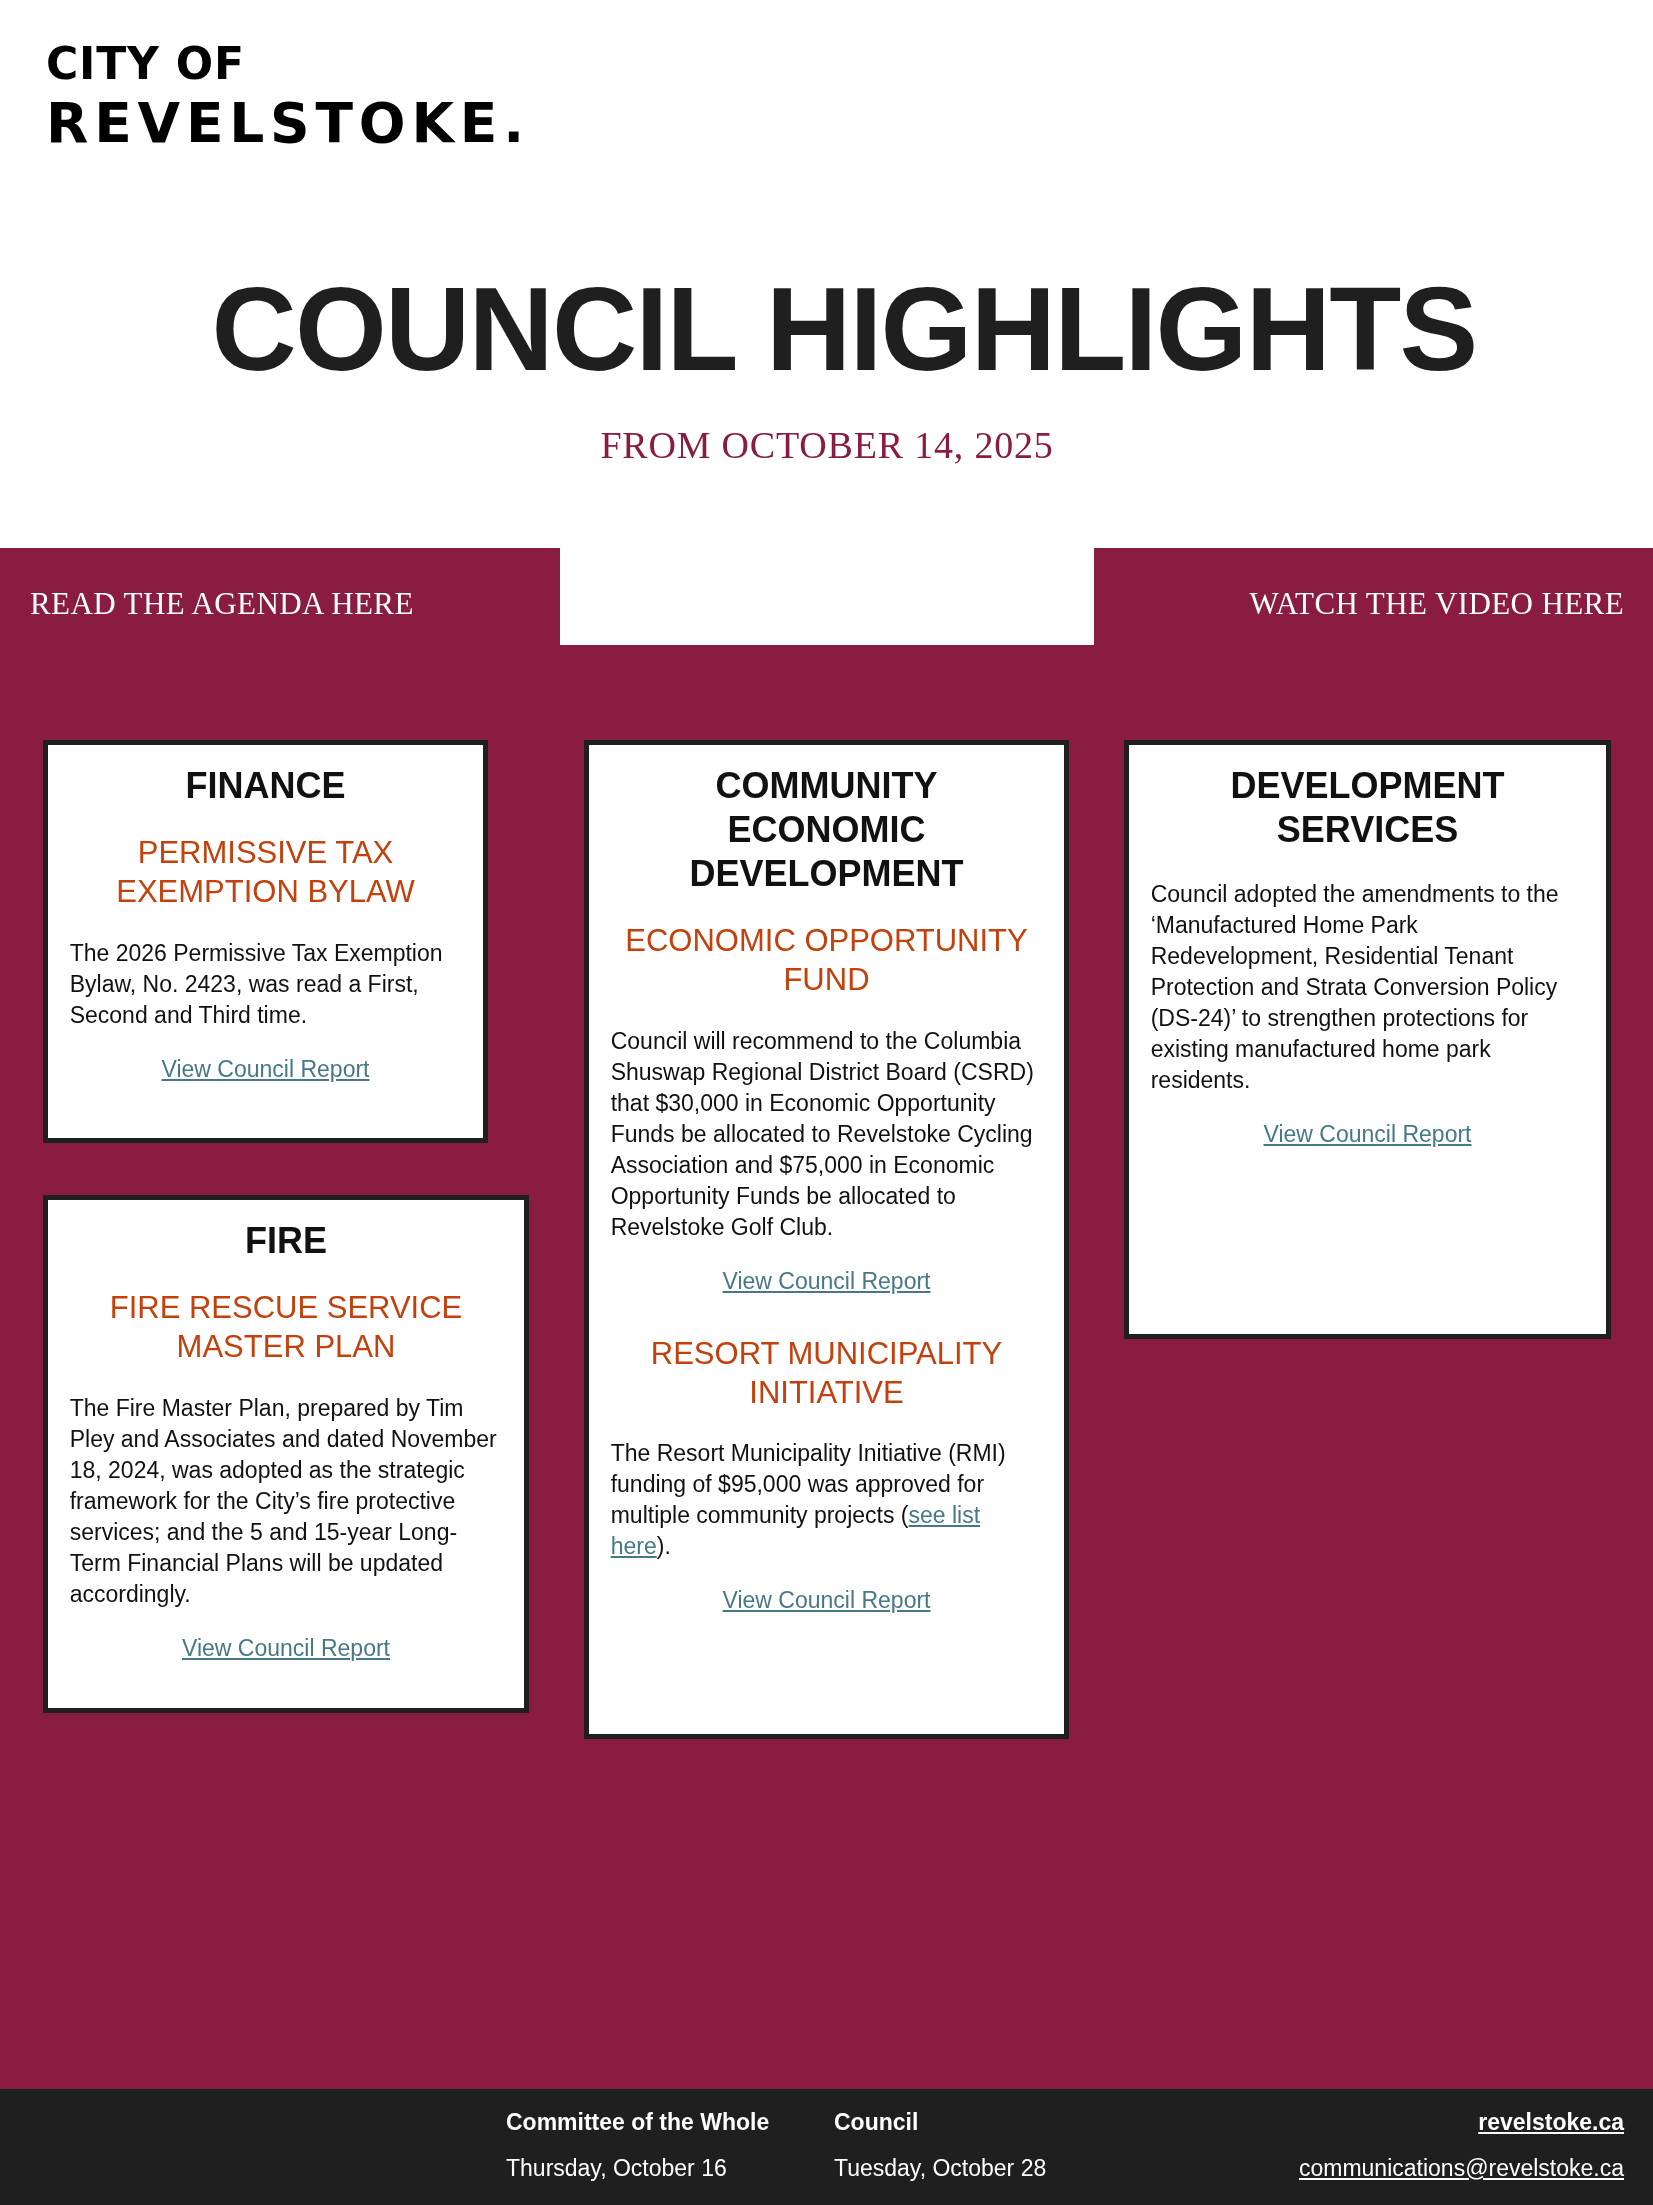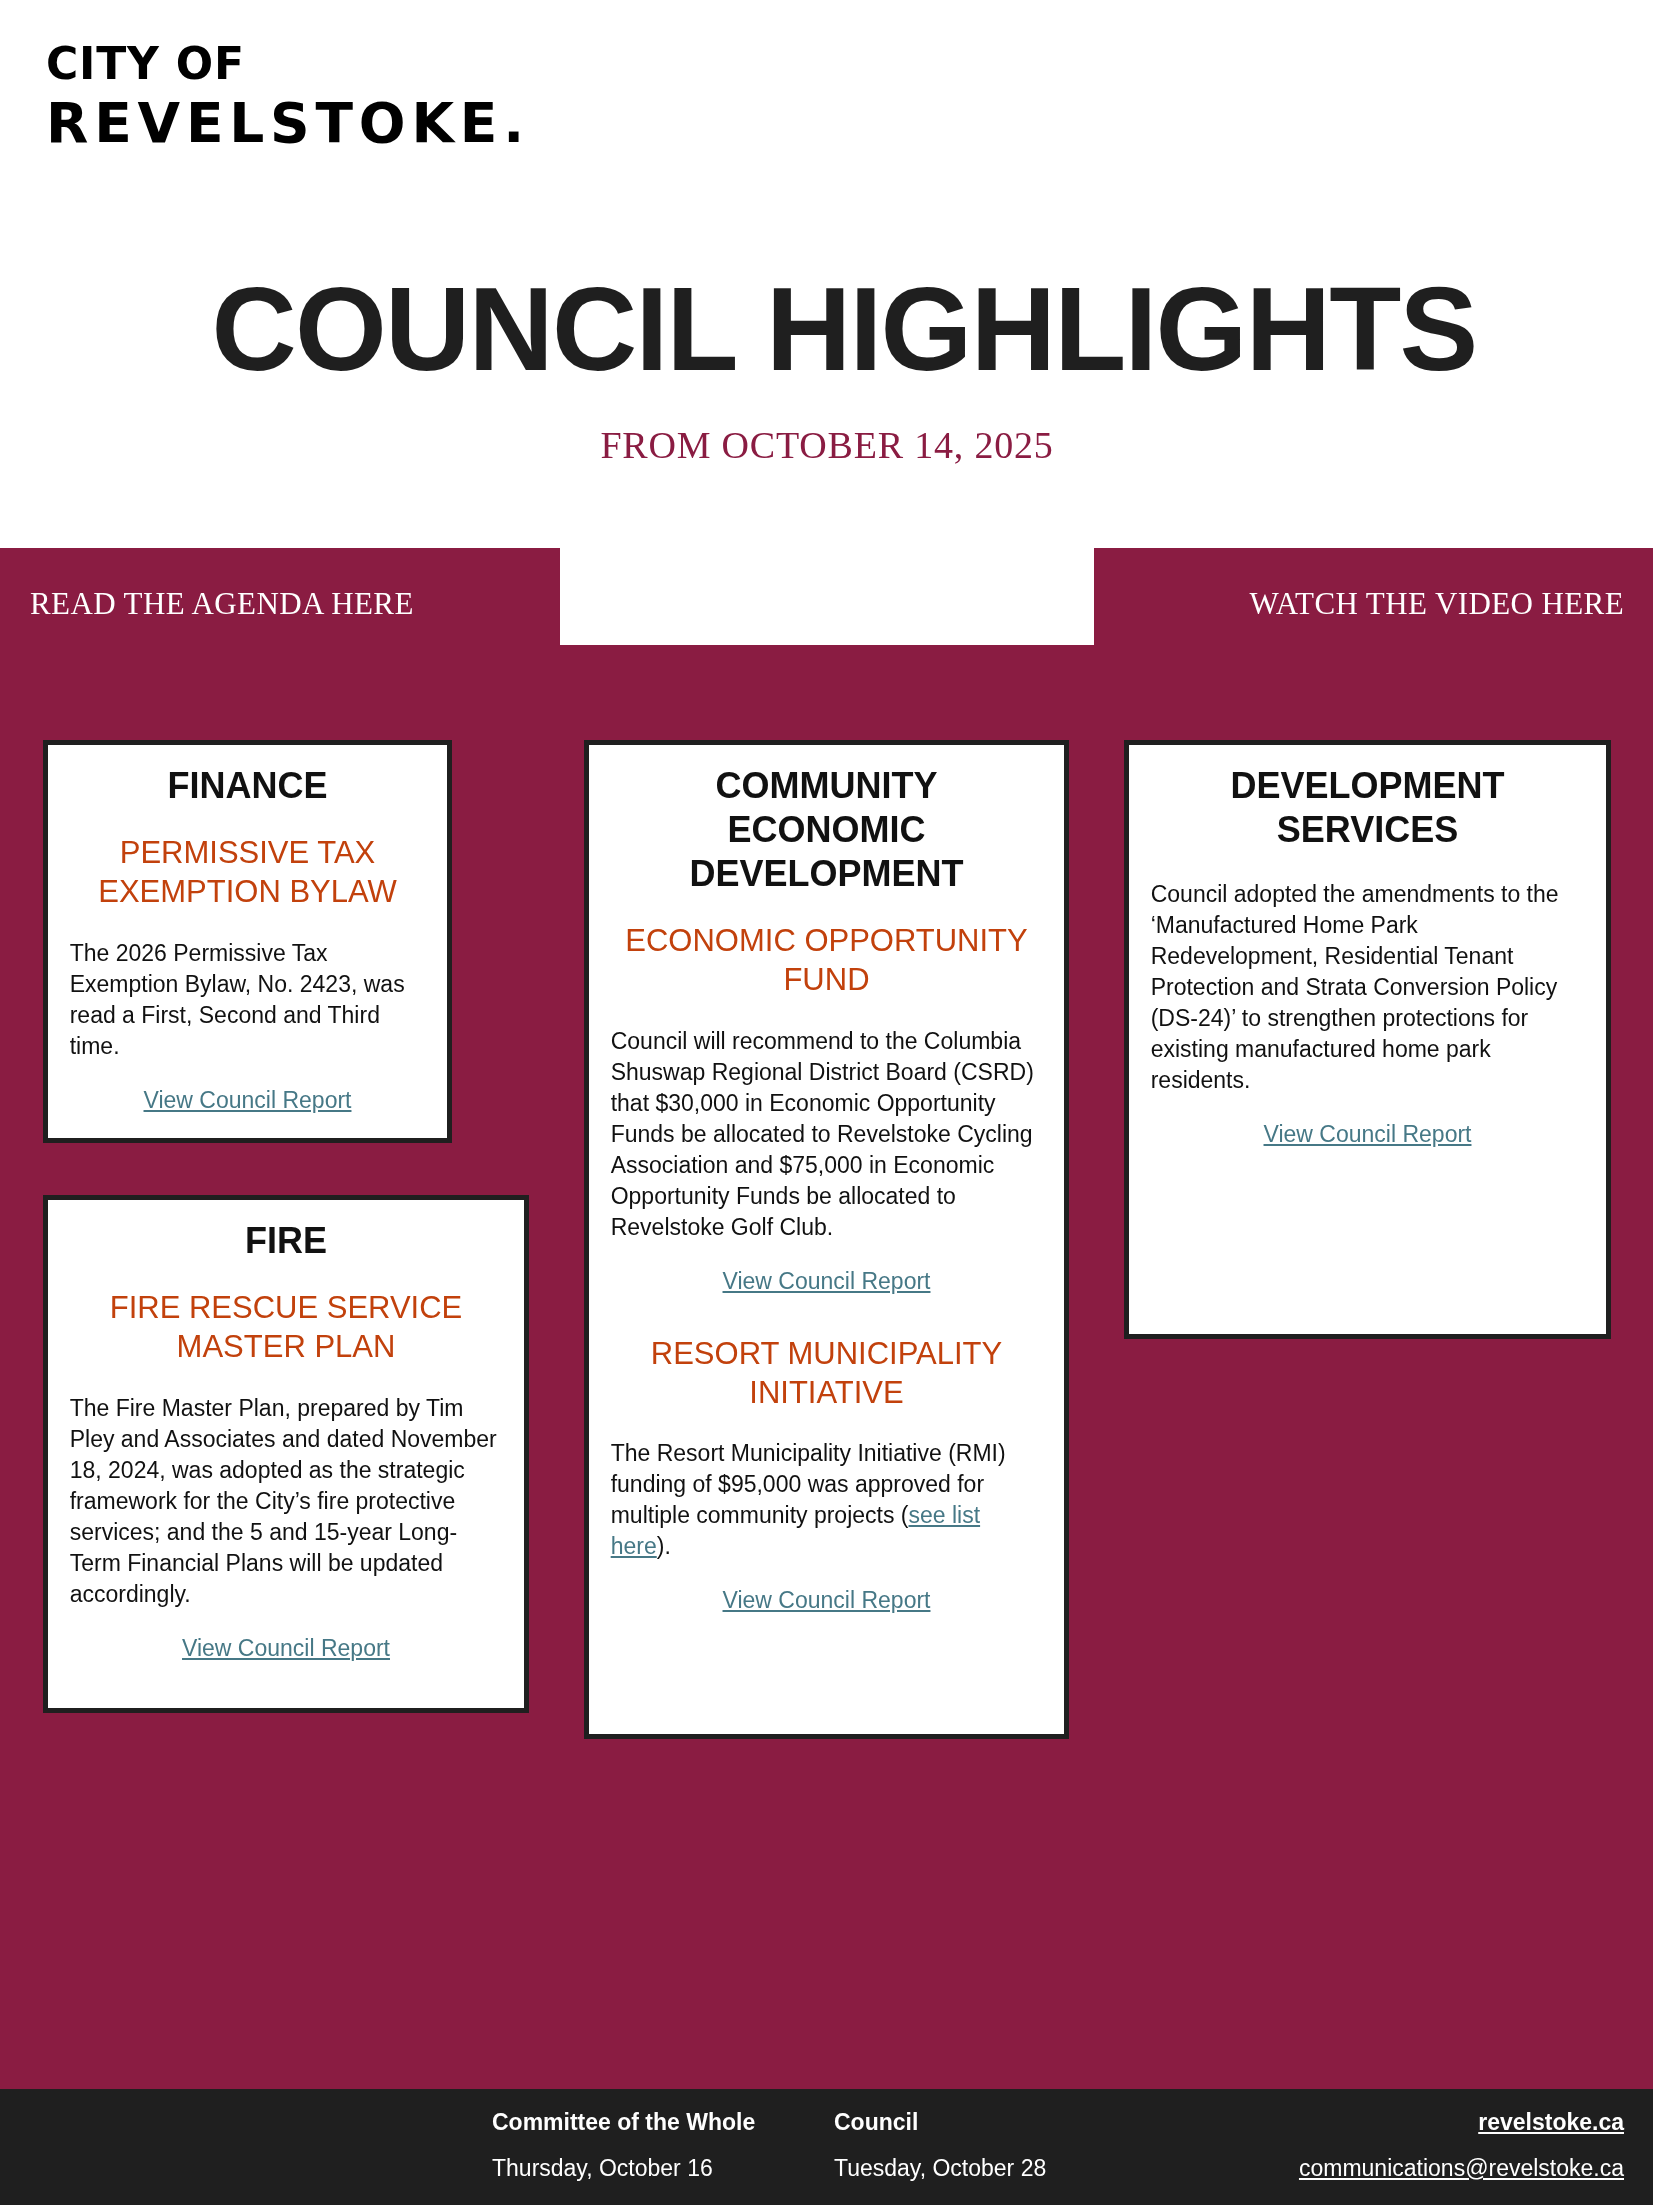--- a/index.html
+++ b/index.html
@@ -19,33 +19,33 @@
   .band-link.left { left: 30px; }
   .band-link.right { right: 30px; }
 
   .card { position: absolute; background: #ffffff; border: 5.8px solid #1f1f1f; text-align: center; padding: 0 20px; }
   .card .dept { font-weight: bold; font-size: 36px; line-height: 44px; color: #111; margin-top: 19px; }
   .card .sub { font-weight: normal; font-size: 31px; line-height: 39px; color: #c2410c; margin-top: 25px; }
   .card .body { font-size: 23px; line-height: 31px; color: #111; text-align: left; margin-top: 26.5px; padding: 0 1.7px; }
   .card .report { display: inline-block; font-size: 23px; line-height: 30px; color: #467886; text-decoration: underline; margin-top: 23px; }
   .card a.inline { color: #467886; text-decoration: underline; }
 
-  #card-finance { left: 43px; top: 740px; width: 409px; height: 403px; }
+  #card-finance { left: 43px; top: 740px; width: 445px; height: 403px; }
   #card-fire { left: 43px; top: 1195px; width: 486px; height: 518px; }
   #card-ced { left: 584px; top: 740px; width: 485px; height: 999px; }
   #card-dev { left: 1124px; top: 740px; width: 487px; height: 599px; }
 
   #card-ced .sub2 { margin-top: 38px; }
 
   .footer { position: absolute; left: 0; top: 2089px; width: 1654px; height: 116px; background: #1f1f1f; color: #ffffff; }
   .footer .label { position: absolute; left: 31px; top: 28px; font-family: "Liberation Serif", serif; font-size: 33px; line-height: 46px; letter-spacing: 0.8px; }
   .footer .meet { position: absolute; top: 18px; }
   .footer .meet .name { font-weight: bold; font-size: 23px; line-height: 30px; }
   .footer .meet .date { font-size: 23px; line-height: 30px; margin-top: 15.7px; }
-  .footer .m1 { left: 492px; }
+  .footer .m1 { left: 506px; }
   .footer .m2 { left: 834px; }
   .footer .contact { position: absolute; right: 30px; top: 18px; text-align: right; }
   .footer .contact a { display: block; color: #ffffff; text-decoration: underline; font-size: 23px; line-height: 30px; }
   .footer .contact a.web { font-weight: bold; }
   .footer .contact a.email { margin-top: 15.7px; }
 </style>
 </head>
 <body>
 
 <div class="logo">

